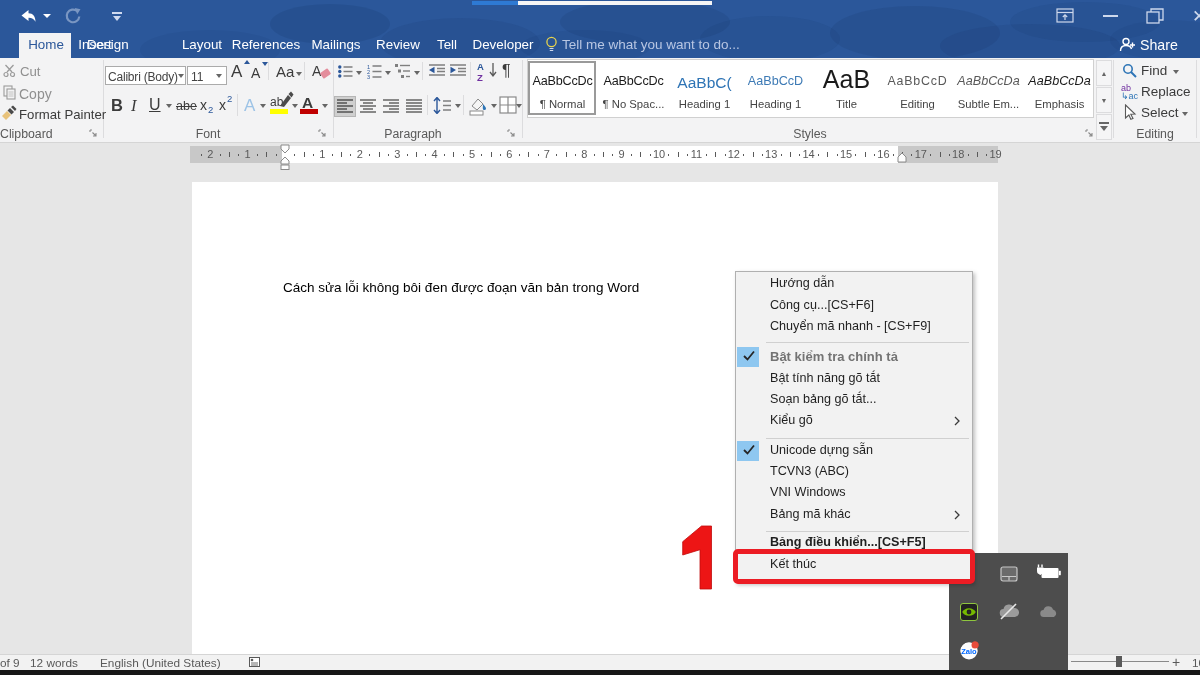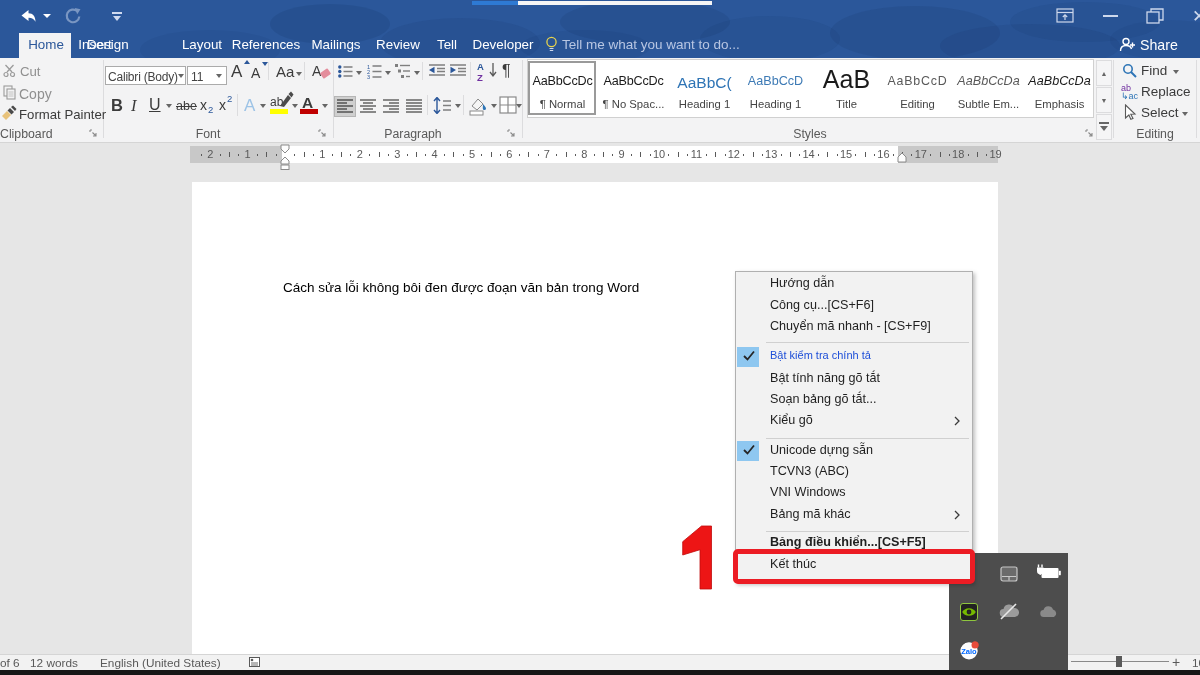--- a/index.html
+++ b/index.html
@@ -390,21 +390,21 @@
 <svg class="abs" style="left:960px;top:641px;" width="19" height="19" viewBox="0 0 19 19">
 <circle cx="9" cy="10" r="8.5" fill="#fdfdfd"></circle>
 <circle cx="15" cy="4" r="3.5" fill="#e74c3c"></circle>
 <text x="9" y="13" font-size="7.5" font-weight="bold" fill="#0068ff" text-anchor="middle" font-family="Liberation Sans">Zalo</text>
     </svg>
 <div class="abs" style="left:735px;top:271px;width:238px;height:312px;background:#f2f2f2;border:1px solid #b0b0b0;box-sizing:border-box;box-shadow:2px 2px 4px rgba(0,0,0,0.25);"></div>
 <div class="abs" style="left:770px;top:276.0px;font-size:12.6px;font-weight:normal;color:#1f1f1f;white-space:nowrap;">Hướng dẫn</div>
 <div class="abs" style="left:770px;top:297.5px;font-size:12.6px;font-weight:normal;color:#1f1f1f;white-space:nowrap;">Công cụ...[CS+F6]</div>
 <div class="abs" style="left:770px;top:319.0px;font-size:12.6px;font-weight:normal;color:#1f1f1f;white-space:nowrap;">Chuyển mã nhanh - [CS+F9]</div>
 <div class="abs" style="left:766px;top:342px;width:203px;height:1px;background:#d0d0d0;"></div>
-<div class="abs" style="left:770px;top:349.0px;font-size:11px;font-weight:normal;color:#1d4ed8;white-space:nowrap;">Bật kiểm tra chính tả</div>
+<div class="abs" style="left:770px;top:349.0px;font-size:13px;font-weight:bold;color:#737373;white-space:nowrap;">Bật kiểm tra chính tả</div>
 <div class="abs" style="left:737px;top:347.0px;width:22px;height:20px;background:#8ec7f0;"></div>
 <svg class="abs" style="left:742px;top:349.0px;" width="14" height="13" viewBox="0 0 14 13">
       <path d="M2 7 L5.5 10.5 L12 2.5" fill="none" stroke="#262626" stroke-width="1.8"></path>
     </svg>
 <div class="abs" style="left:770px;top:370.5px;font-size:12.6px;font-weight:normal;color:#1f1f1f;white-space:nowrap;">Bật tính năng gõ tắt</div>
 <div class="abs" style="left:770px;top:392.0px;font-size:12.6px;font-weight:normal;color:#1f1f1f;white-space:nowrap;">Soạn bảng gõ tắt...</div>
 <div class="abs" style="left:770px;top:413.0px;font-size:12.6px;font-weight:normal;color:#1f1f1f;white-space:nowrap;">Kiểu gõ</div>
 <svg class="abs" style="left:954px;top:416.0px;" width="6" height="10" viewBox="0 0 6 10">
       <path d="M1 1 L5 5 L1 9" fill="none" stroke="#3b3b3b" stroke-width="1.3"></path>
     </svg>
@@ -421,21 +421,21 @@
       <path d="M1 1 L5 5 L1 9" fill="none" stroke="#3b3b3b" stroke-width="1.3"></path>
     </svg>
 <div class="abs" style="left:766px;top:531px;width:203px;height:1px;background:#d0d0d0;"></div>
 <div class="abs" style="left:770px;top:535.0px;font-size:12.6px;font-weight:bold;color:#1f1f1f;white-space:nowrap;">Bảng điều khiển...[CS+F5]</div>
 <div class="abs" style="left:770px;top:557.0px;font-size:12.6px;font-weight:normal;color:#1f1f1f;white-space:nowrap;">Kết thúc</div>
 <div class="abs" style="left:733px;top:549px;width:242px;height:35px;border:5px solid #ec1c24;border-radius:5px;box-sizing:border-box;"></div>
 <svg class="abs" style="left:680px;top:524px;" width="36" height="68" viewBox="0 0 36 68">
 <path d="M21.5 2 L31.5 2 L31.5 65 L20 65 L20 25.7 L2.7 31 L2.7 17.7 Z" fill="#ed1515" stroke="#c00d0d" stroke-width="0.8"></path>
     </svg>
 <div class="abs" style="left:0;top:654px;width:1200px;height:16px;background:#f2f2f2;border-top:1px solid #d5d5d5;box-sizing:border-box;"></div>
-<div class="abs" style="left:0px;top:656px;font-size:11.8px;color:#595959;">of 6</div>
+<div class="abs" style="left:0px;top:656px;font-size:11.8px;color:#595959;">of 9</div>
 <div class="abs" style="left:30px;top:656px;font-size:11.8px;color:#595959;">12 words</div>
 <div class="abs" style="left:100px;top:656px;font-size:11.8px;color:#595959;">English (United States)</div>
 <svg class="abs" style="left:249px;top:656px;" width="13" height="12" viewBox="0 0 13 12">
 <rect x="0.5" y="1.5" width="10" height="9" fill="#fff" stroke="#595959" stroke-width="1"></rect>
 <circle cx="3" cy="4" r="1.3" fill="#595959"></circle>
 <path d="M2 7 h7 M2 9 h7" stroke="#595959" stroke-width="0.9"></path>
     </svg>
 <div class="abs" style="left:949px;top:654px;width:119px;height:16px;background:#4d4d4d;"></div>
 <svg class="abs" style="left:960px;top:641px;" width="19" height="19" viewBox="0 0 19 19">
 <circle cx="9" cy="10" r="8.5" fill="#fdfdfd"></circle>

